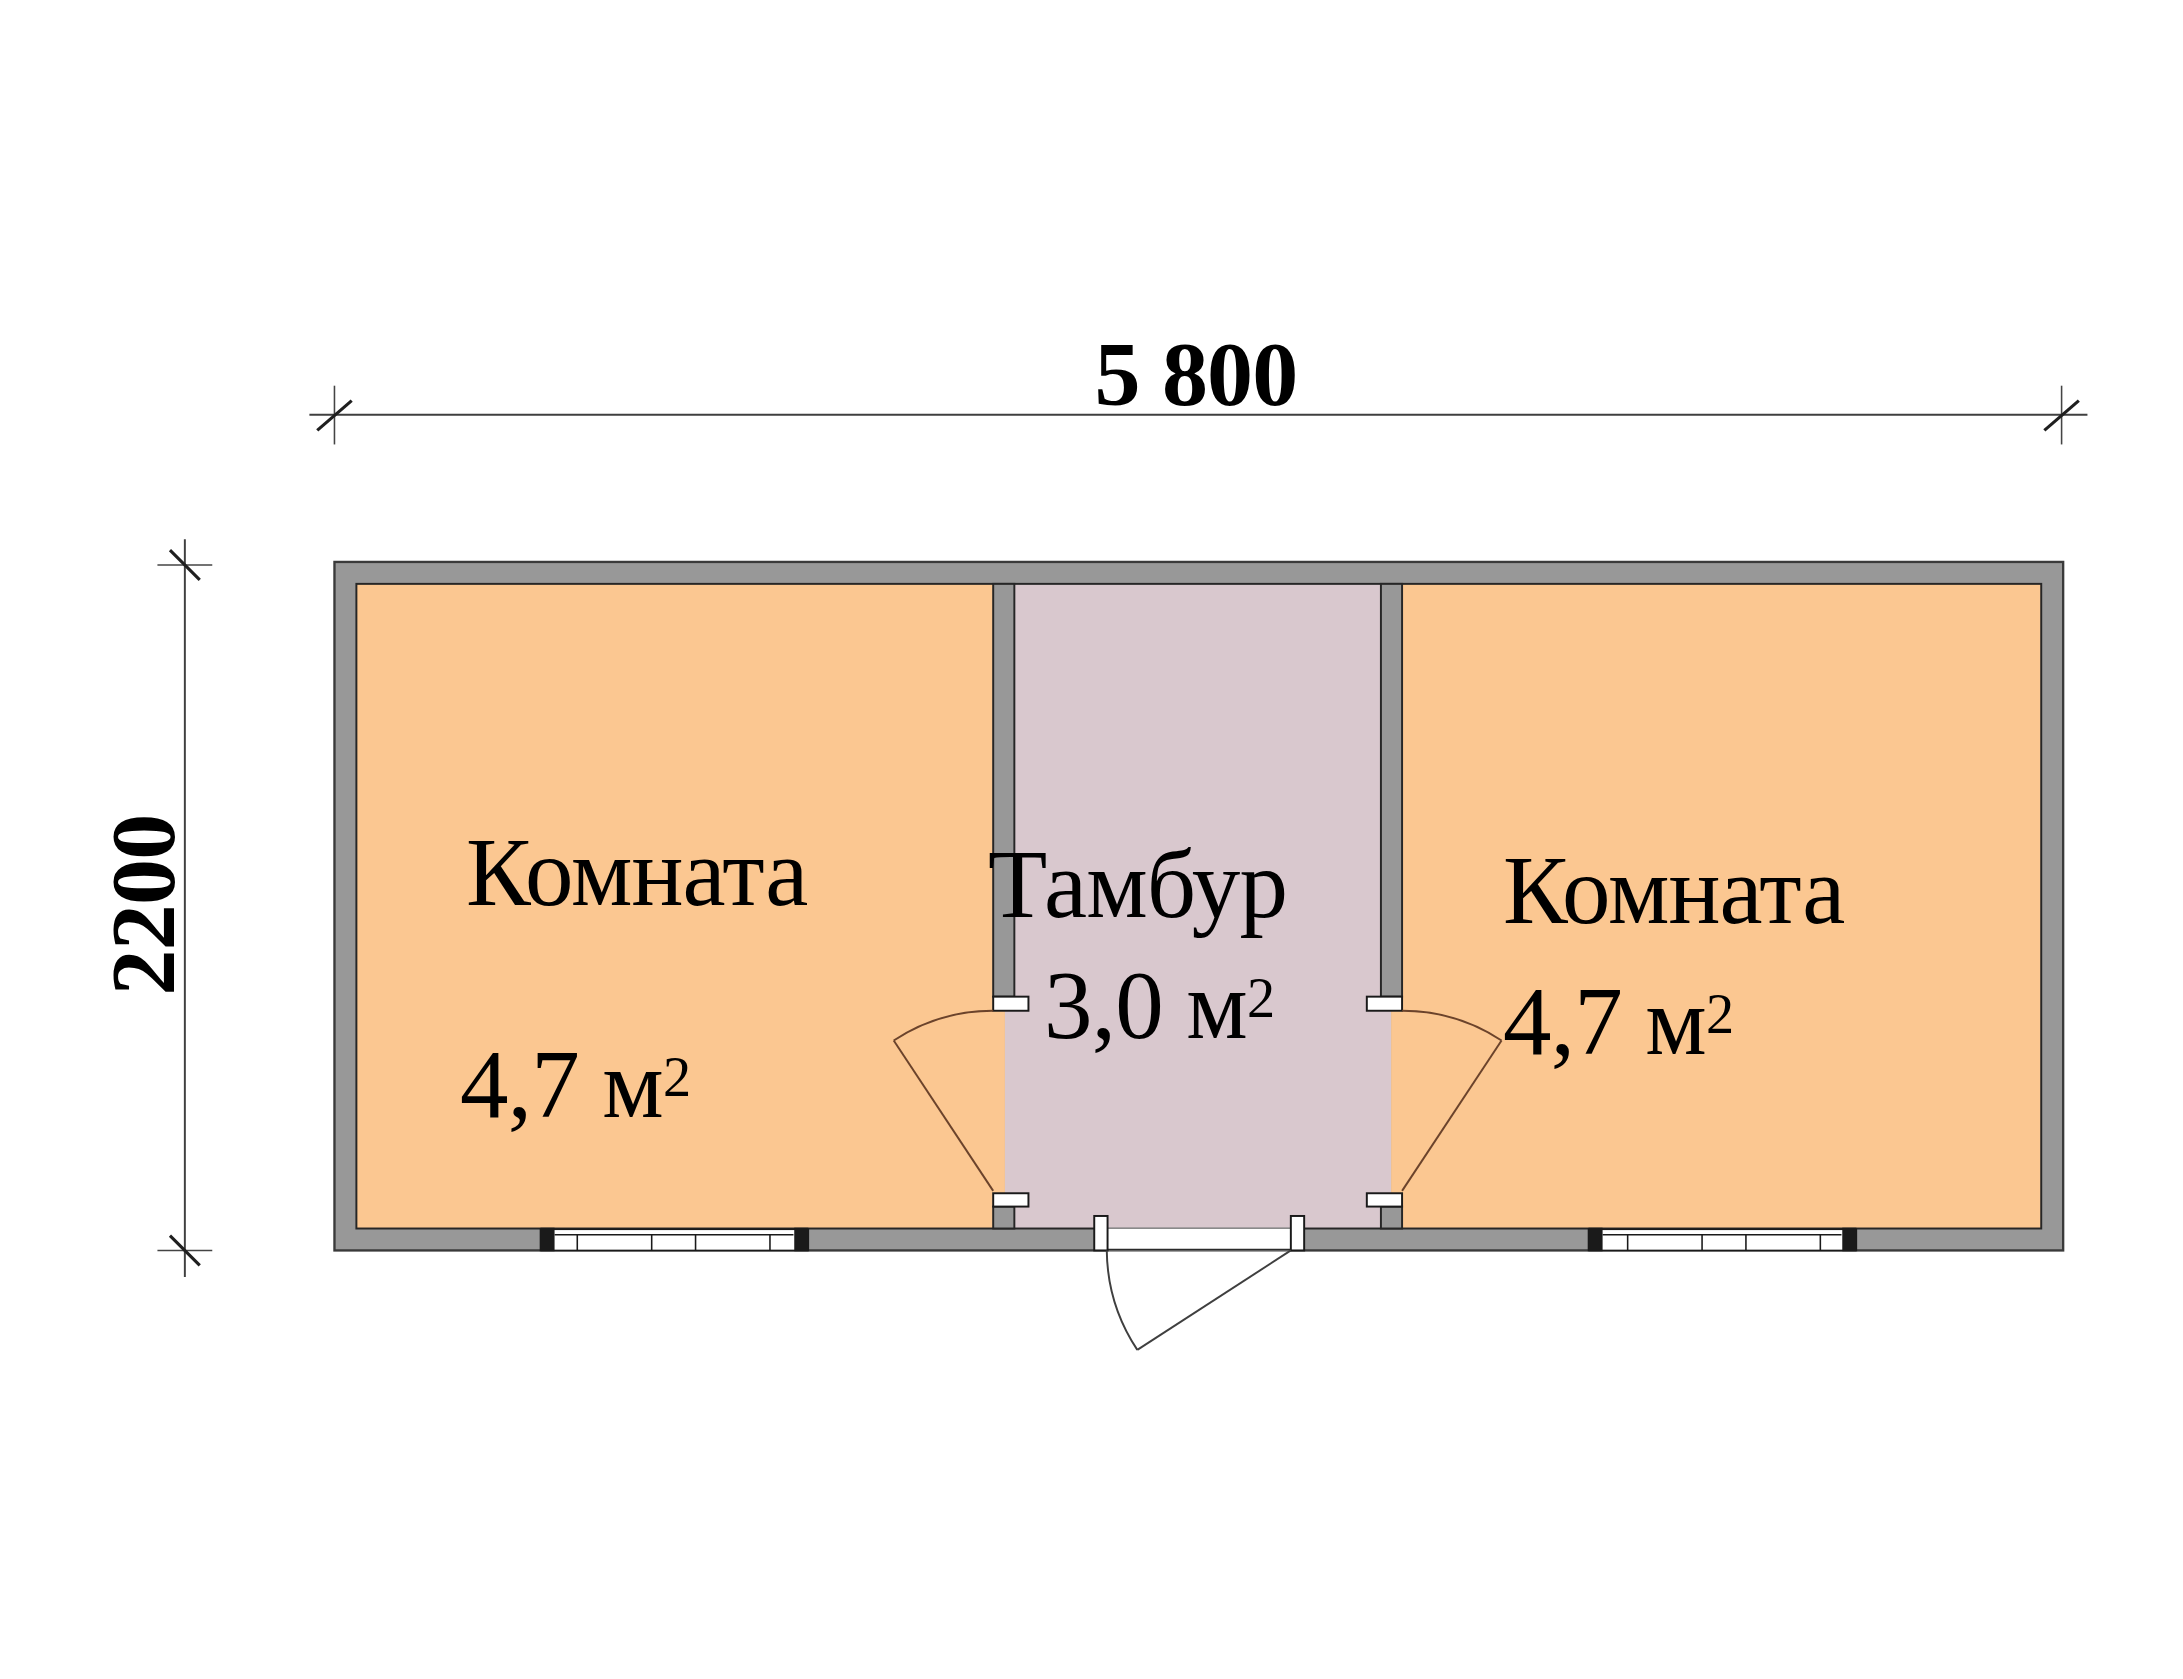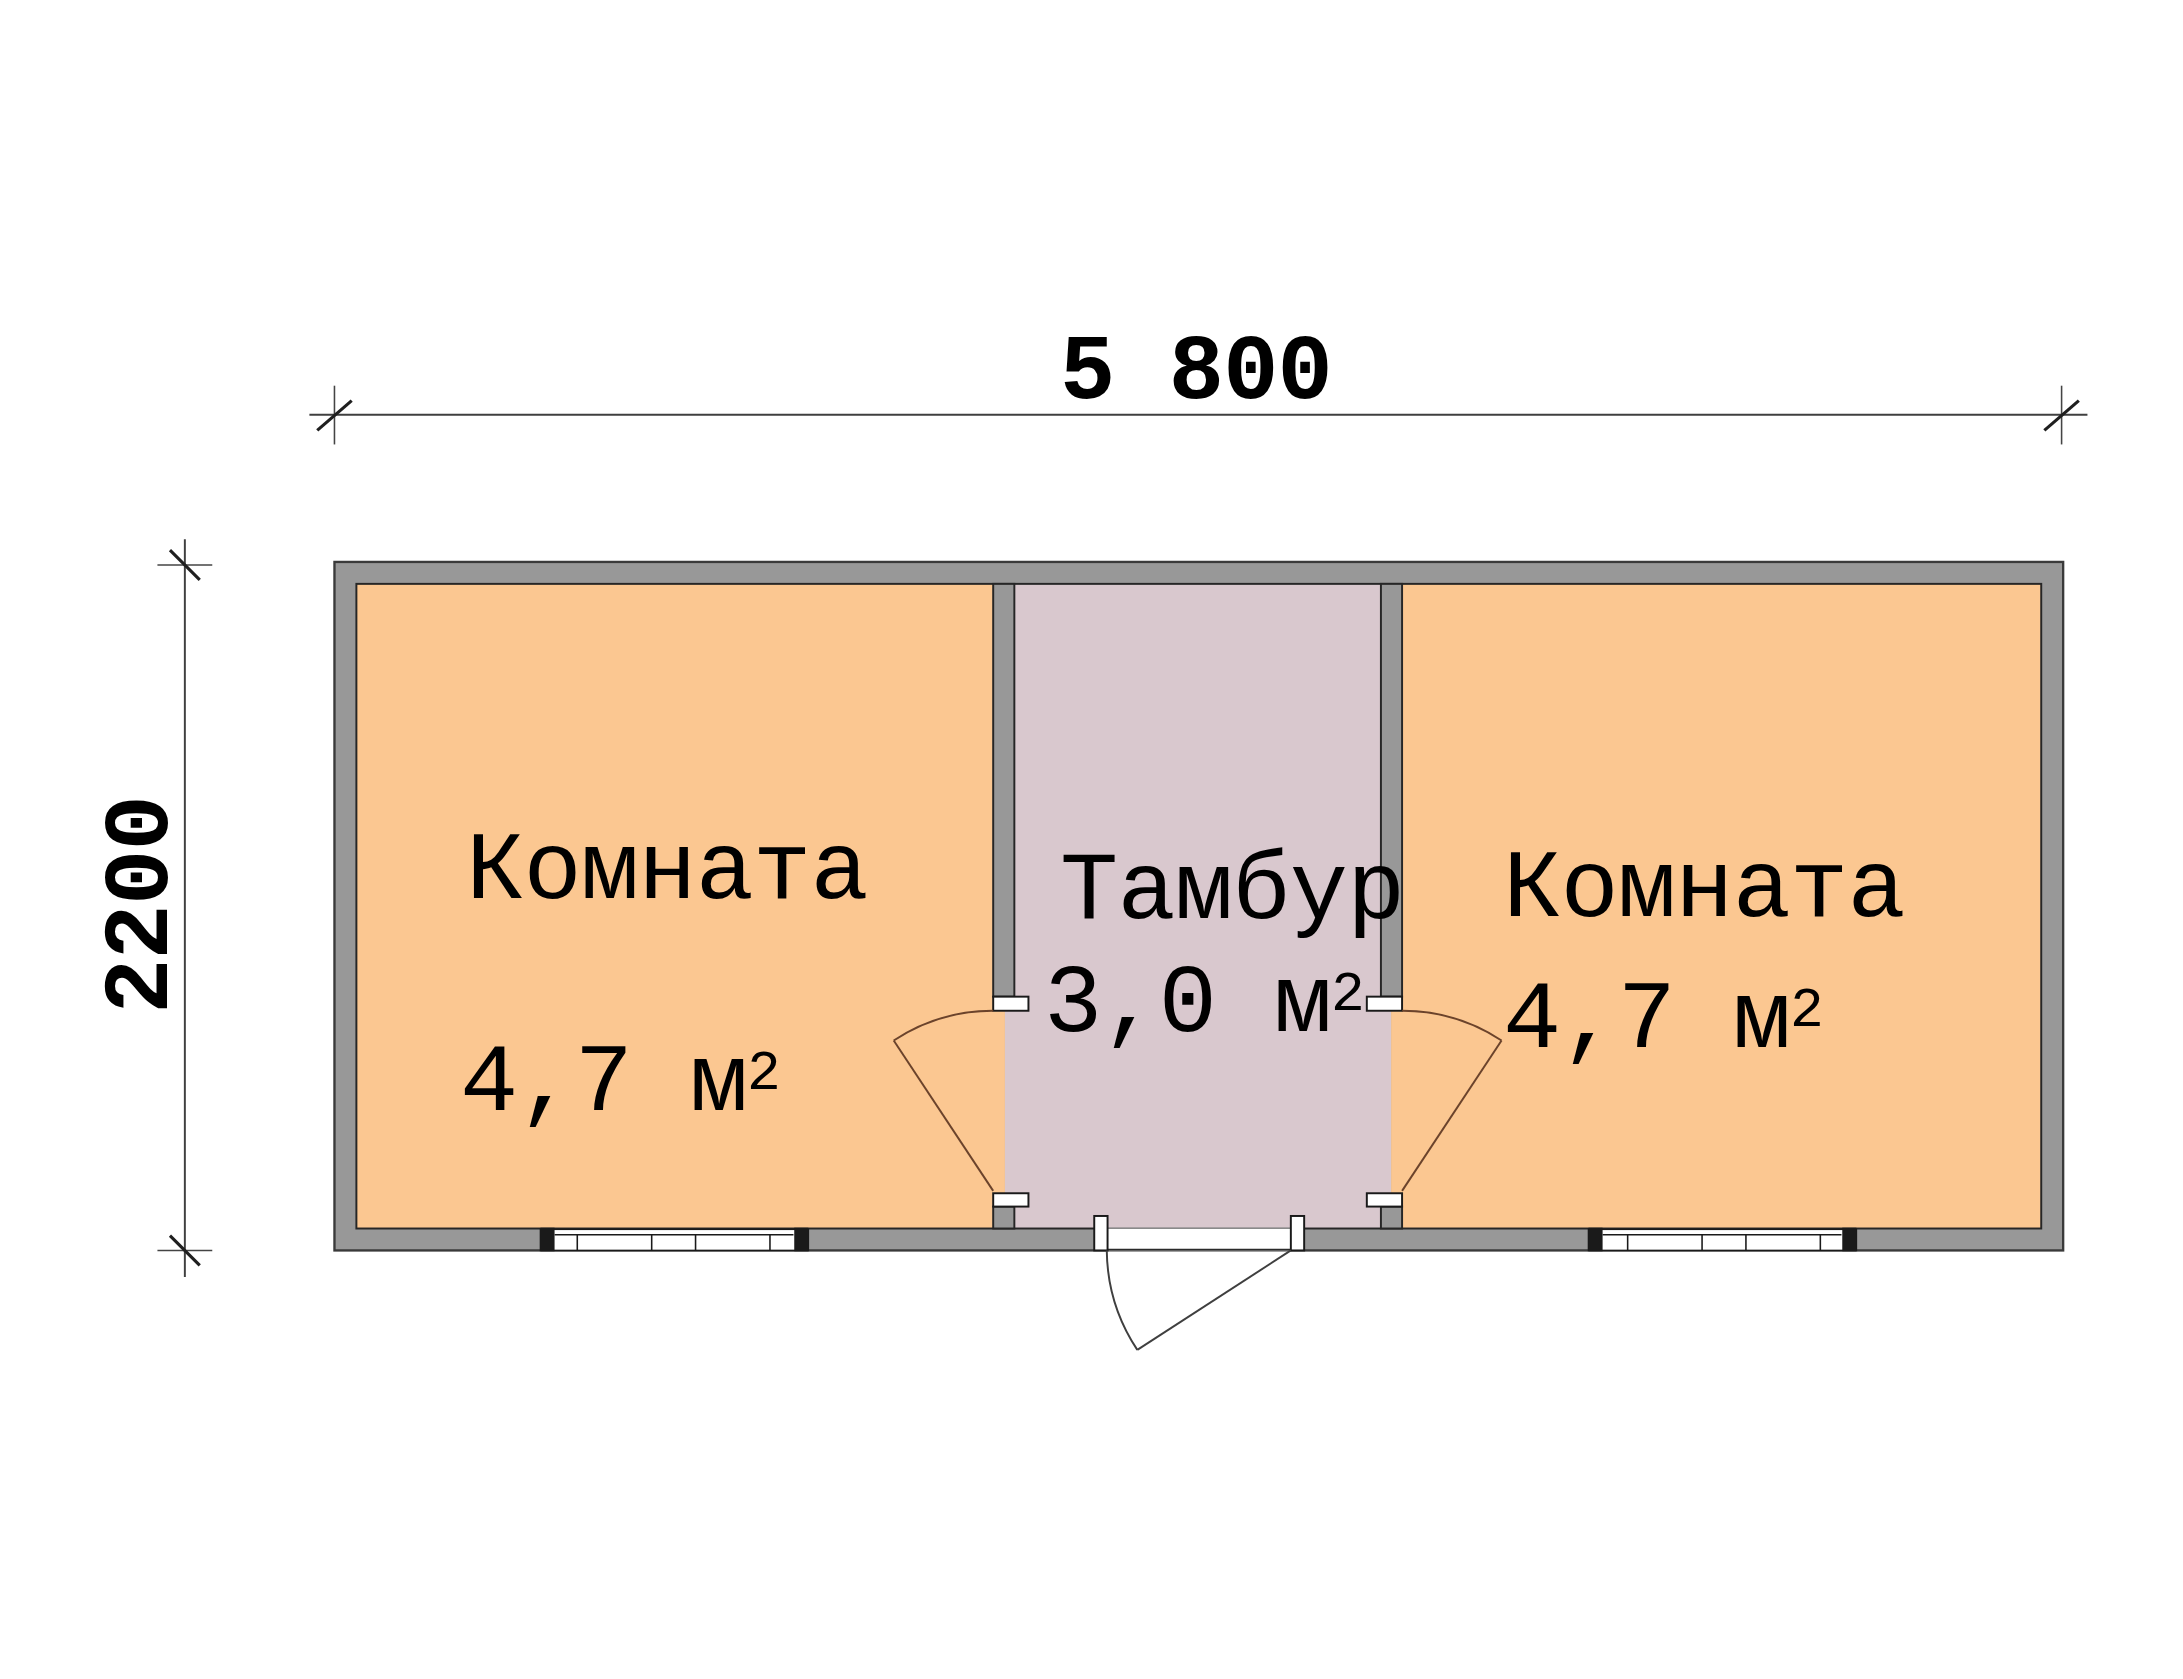--- a/index.html
+++ b/index.html
@@ -2,21 +2,21 @@
 <html style="--wall: #989898; --room: #FBC791; --vestibule: #D9C8CE; --line: #3a3a3a; --innerline: #262626; --doorroom: #6b432b; --doorentry: #3f3f3f;font-size:12.5px"><head>
 <meta charset="utf-8">
 <style>
   :root{
     --wall:#989898; --room:#FBC791; --vestibule:#D9C8CE;
     --line:#3a3a3a; --innerline:#262626; --doorroom:#6b432b; --doorentry:#3f3f3f;
     --ink:#000000;
   }
   html,body{margin:0;padding:0;background:#ffffff;}
   .canvas{position:relative;width:2183px;height:1680px;background:#ffffff;overflow:hidden;
-          font-family:Liberation Mono, monospace;}
+          font-family:Liberation Serif, serif;}
   .canvas svg{position:absolute;left:0;top:0;}
   .wallfill{fill:var(--wall);stroke:var(--line);stroke-width:3;}
   .iwall{fill:var(--wall);stroke:var(--innerline);stroke-width:2.5;}
   .floor-room{fill:var(--room);}
   .floor-vest{fill:var(--vestibule);}
   .inner-outline{fill:none;stroke:var(--innerline);stroke-width:2.5;}
   .jamb{fill:#ffffff;stroke:#1a1a1a;stroke-width:2.5;}
   .win{fill:#ffffff;stroke:#1a1a1a;stroke-width:2;}
   .winline{stroke:#1a1a1a;stroke-width:2;}
   .wincap{fill:#1a1a1a;}
@@ -116,20 +116,20 @@
       <line x1="217" y1="1577" x2="255" y2="1615" class="dimtick"></line>
     </g>
   </svg>
 
   <div class="label dim-label dim-label-top">5 800</div>
   <div class="label dim-label dim-label-left">2200</div>
 
   <div class="label room-label" style="left:466px;top:824px;">Комната</div>
   <div class="label area-label" style="left:460px;top:1036px;"><span>4,7 м</span><span class="sup">2</span></div>
 
-  <div class="label room-label" style="left:1060px;top:836px;margin-top:8px;">Тамбур</div>
+  <div class="label room-label" style="left:988px;top:836px;">Тамбур</div>
   <div class="label area-label" style="left:1044px;top:957px;"><span>3,0 м</span><span class="sup">2</span></div>
 
   <div class="label room-label" style="left:1503px;top:842px;">Комната</div>
   <div class="label area-label" style="left:1503px;top:973px;"><span>4,7 м</span><span class="sup">2</span></div>
 
 </div>
 
 
 </body></html>

